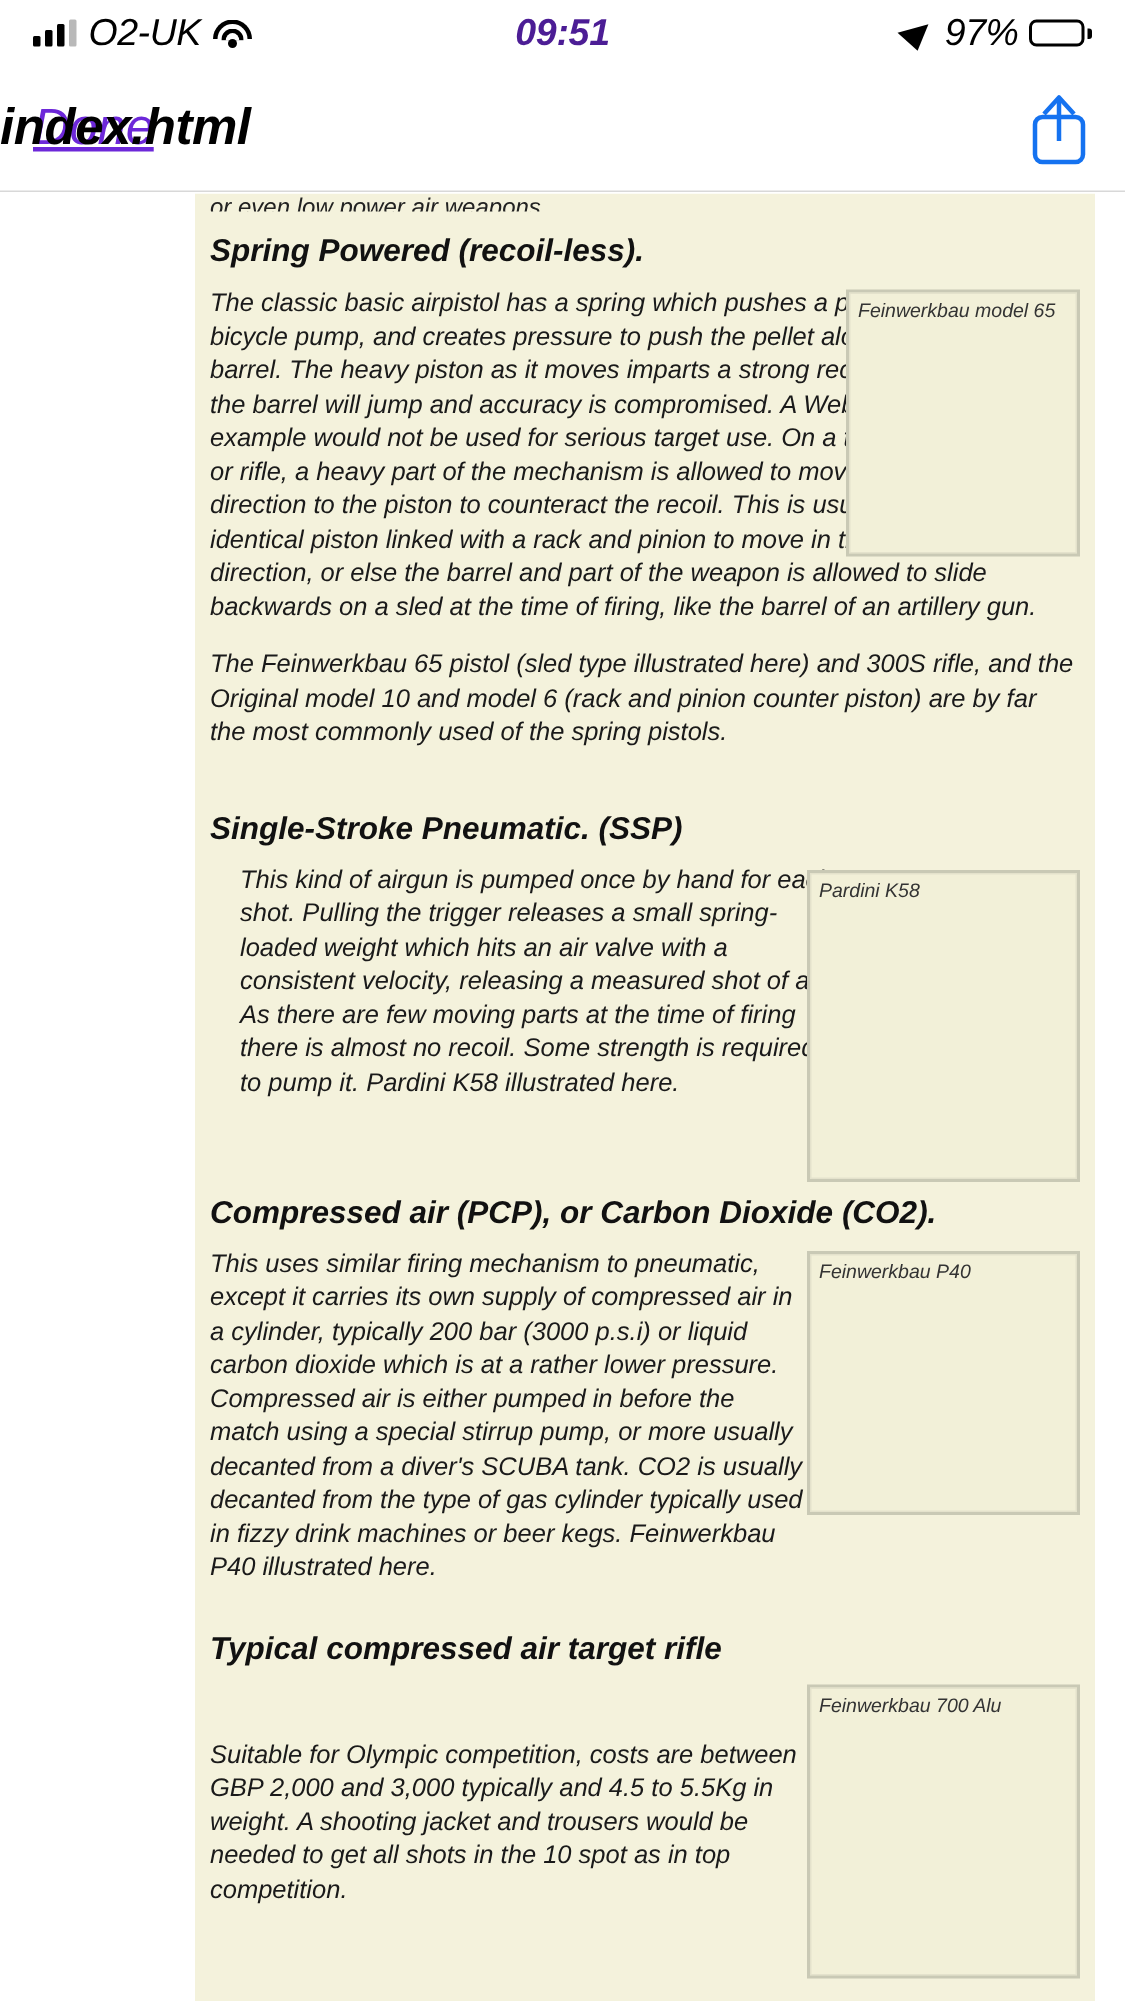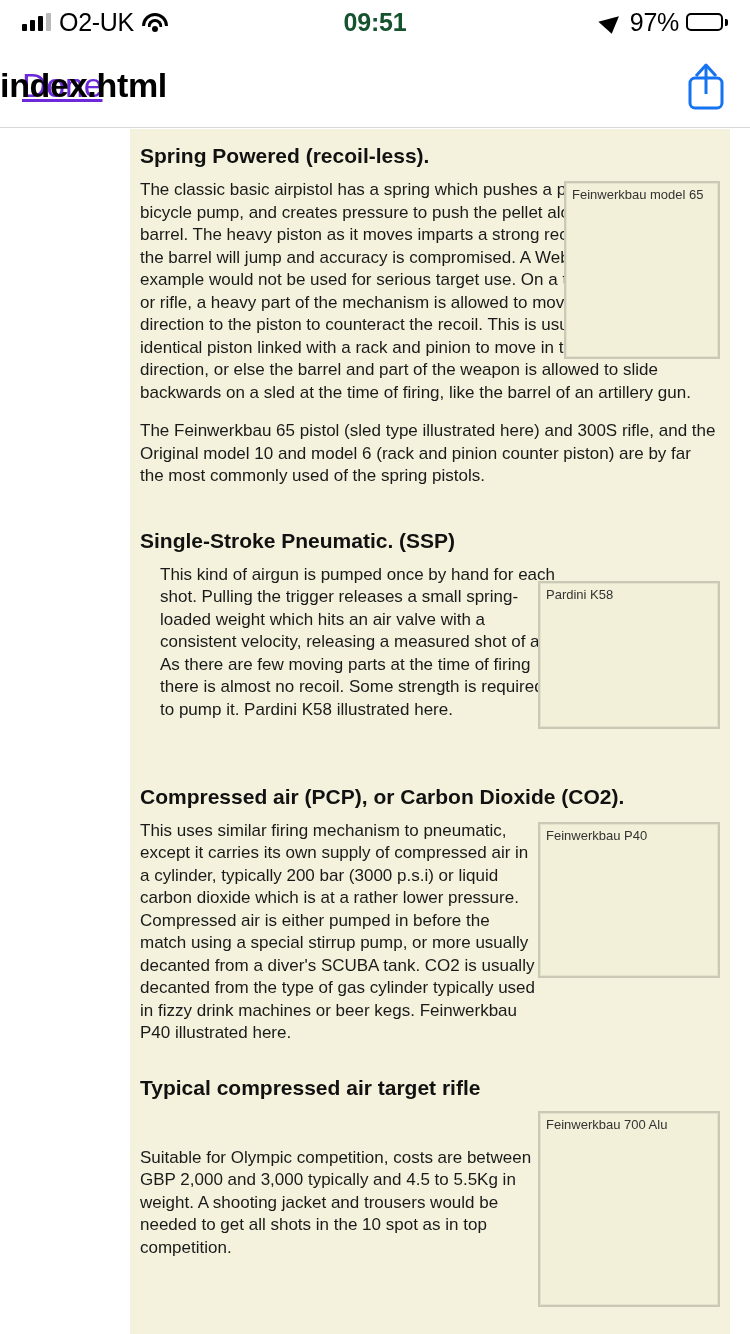--- a/index.html
+++ b/index.html
@@ -8,20 +8,21 @@
     width: 750px; height: 1334px;
     background: #ffffff;
     font-family: "Liberation Sans", sans-serif;
     overflow: hidden;
   }
   #screen {
     position: relative;
     width: 750px; height: 1334px;
     background: #ffffff;
     overflow: hidden;
+    font-style: italic;
   }
 
   
   .statusbar {
     height: 44px;
     display: flex; align-items: center;
     padding: 0 22px;
     background: #ffffff;
     position: relative;
   }
@@ -29,21 +30,21 @@
   .status-center {
     position: absolute; left: 0; right: 0; top: 0; height: 44px;
     display: flex; align-items: center; justify-content: center;
     pointer-events: none;
   }
   .status-right { display: flex; align-items: center; gap: 7px; flex: 1; justify-content: flex-end; }
   .status-text {
     font-size: 25px; font-weight: 400; color: #000;
     letter-spacing: -0.3px;
   }
-  .clock { font-size: 25px; font-weight: 600; color: #14532d; letter-spacing: -0.2px;}
+  .clock { font-size: 25px; font-weight: 600; color: #4c1d95; letter-spacing: -0.2px;}
   .signal-bars { display: flex; align-items: flex-end; gap: 3px; height: 18px; }
   .signal-bars i { display: block; width: 5px; background: #000; border-radius: 1px; }
   .signal-bars i:nth-child(1) { height: 7px; }
   .signal-bars i:nth-child(2) { height: 11px; }
   .signal-bars i:nth-child(3) { height: 15px; }
   .signal-bars i:nth-child(4) { height: 18px; background: #b9b9b9; }
   .wifi { width: 26px; height: 19px; position: relative; }
   .wifi span {
     position: absolute; left: 50%; transform: translateX(-50%);
     border: 3px solid #000; border-bottom: none; border-radius: 50% 50% 0 0 / 100% 100% 0 0;
@@ -186,46 +187,47 @@
         <line x1="22" y1="6" x2="22" y2="34" stroke="#1572f0" stroke-width="3"></line>
         <polyline points="12,16 22,5 32,16" stroke="#1572f0" stroke-width="3" fill="none" stroke-linejoin="round"></polyline>
       </svg>
     </span>
   </div>
 
   <div class="webview">
     <div class="page">
       <div class="content-col">
 
+        <div class="clip-top">or even low power air weapons.</div>
 
 
         <h2 class="section">Spring Powered (recoil-less).</h2>
         <div class="figwrap" style="position:relative;">
           <div class="fig" style="right:-2px; top:2px; width:156px; height:178px;">
             <div class="cap">Feinwerkbau model 65</div>
           </div>
           <p class="body float-text" style="padding-right:0;">The classic basic airpistol has a spring which pushes a piston, rather like a bicycle pump, and creates pressure to push the pellet along and out of the barrel. The heavy piston as it moves imparts a strong recoil on the gun and the barrel will jump and accuracy is compromised. A Webley Tempest for example would not be used for serious target use. On a target quality pistol or rifle, a heavy part of the mechanism is allowed to move in the opposite direction to the piston to counteract the recoil. This is usually either an identical piston linked with a rack and pinion to move in the opposite direction, or else the barrel and part of the weapon is allowed to slide backwards on a sled at the time of firing, like the barrel of an artillery gun.</p>
           <p class="body">The Feinwerkbau 65 pistol (sled type illustrated here) and 300S rifle, and the Original model 10 and model 6 (rack and pinion counter piston) are by far the most commonly used of the spring pistols.</p>
         </div>
 
         <div class="spacer-m"></div>
 
         <h2 class="section">Single-Stroke Pneumatic. (SSP)</h2>
         <div class="figwrap" style="position:relative; min-height:190px;">
-          <div class="fig" style="right:-2px; top:17px; width:182px; height:148px;">
+          <div class="fig" style="right:-2px; top:4px; width:182px; height:208px;">
             <div class="cap">Pardini K58</div>
           </div>
           <p class="body" style="width:402px;margin-left:20px;">This kind of airgun is pumped once by hand for each shot. Pulling the trigger releases a small spring-loaded weight which hits an air valve with a consistent velocity, releasing a measured shot of air. As there are few moving parts at the time of firing there is almost no recoil. Some strength is required to pump it. Pardini K58 illustrated here.</p>
         </div>
 
         <div class="spacer-s"></div>
 
         <h2 class="section">Compressed air (PCP), or Carbon Dioxide (CO2).</h2>
         <div class="figwrap" style="position:relative; min-height:190px;">
-          <div class="fig" style="right:-2px; top:2px; width:182px; height:156px;">
+          <div class="fig" style="right:-2px; top:2px; width:182px; height:176px;">
             <div class="cap">Feinwerkbau P40</div>
           </div>
           <p class="body" style="width:398px;">This uses similar firing mechanism to pneumatic, except it carries its own supply of compressed air in a cylinder, typically 200 bar (3000 p.s.i) or liquid carbon dioxide which is at a rather lower pressure. Compressed air is either pumped in before the match using a special stirrup pump, or more usually decanted from a diver's SCUBA tank. CO2 is usually decanted from the type of gas cylinder typically used in fizzy drink machines or beer kegs. Feinwerkbau P40 illustrated here.</p>
         </div>
 
         <div class="spacer-s"></div>
 
         <h2 class="section">Typical compressed air target rifle</h2>
         <div class="figwrap" style="position:relative; min-height:200px;">
           <div class="fig" style="right:-2px; top:0px; width:182px; height:196px;">

